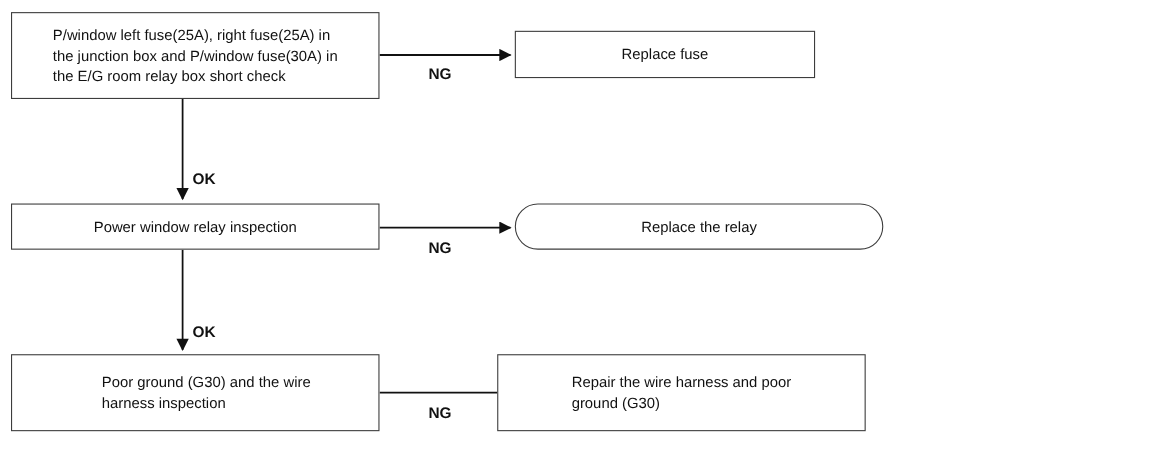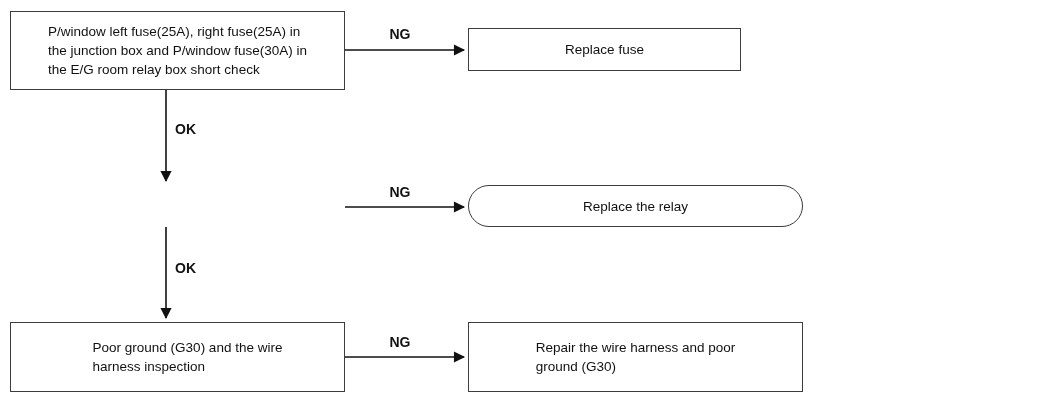--- a/index.html
+++ b/index.html
@@ -38,32 +38,33 @@
     line-height: 19px;
     color: #111111;
     padding: 0 6px;
   }
   .edge-label {
     position: absolute;
     font-size: 14px;
     font-weight: bold;
     color: #111111;
     line-height: 15px;
+    margin-top: 33px;
   }
   .edge-label.ng {
     width: 52px;
     text-align: center;
   }
   
   #node-check-fuses            { left: 10px;  top: 11px;  width: 335px; height: 79px; }
   #node-replace-fuse           { left: 468px; top: 28px;  width: 273px; height: 43px; }
   #node-relay-inspection       { left: 10px;  top: 185px; width: 335px; height: 42px; }
   #node-replace-relay          { left: 468px; top: 185px; width: 335px; height: 42px; border-radius: 21px; }
   #node-ground-inspection      { left: 10px;  top: 322px; width: 335px; height: 70px; padding-left: 20px; }
-  #node-repair-harness         { left: 468px; top: 322px; width: 335px; height: 70px; }
+  #node-repair-harness         { left: 452px; top: 322px; width: 335px; height: 70px; }
   
   #edge-label-ng1 { left: 374px; top: 27px;  }
   #edge-label-ok1 { left: 175px; top: 122px; }
   #edge-label-ng2 { left: 374px; top: 185px; }
   #edge-label-ok2 { left: 175px; top: 261px; }
   #edge-label-ng3 { left: 374px; top: 335px; }
 </style>
 </head>
 <body>
 
@@ -90,20 +91,23 @@
   <div class="node" id="node-check-fuses">
     <span class="label">P/window left fuse(25A), right fuse(25A) in
 the junction box and P/window fuse(30A) in
 the E/G room relay box short check</span>
   </div>
 
   <div class="node" id="node-replace-fuse">
     <span class="label">Replace fuse</span>
   </div>
 
+  <div class="node" id="node-relay-inspection">
+    <span class="label">Power window relay inspection</span>
+  </div>
 
   <div class="node" id="node-replace-relay">
     <span class="label">Replace the relay</span>
   </div>
 
   <div class="node" id="node-ground-inspection">
     <span class="label">Poor ground (G30) and the wire
 harness inspection</span>
   </div>
 

